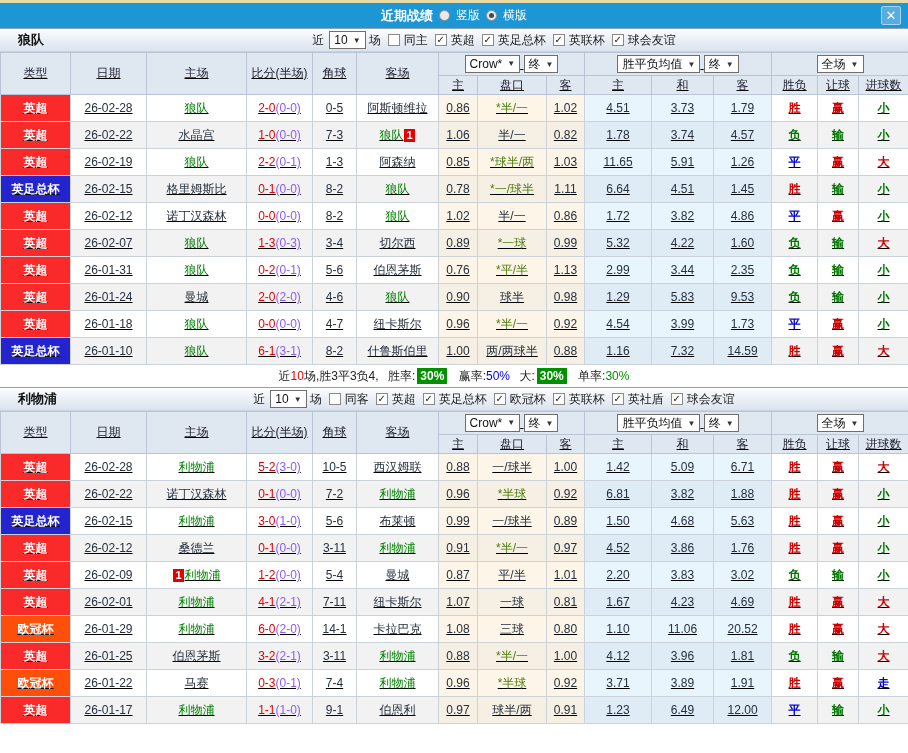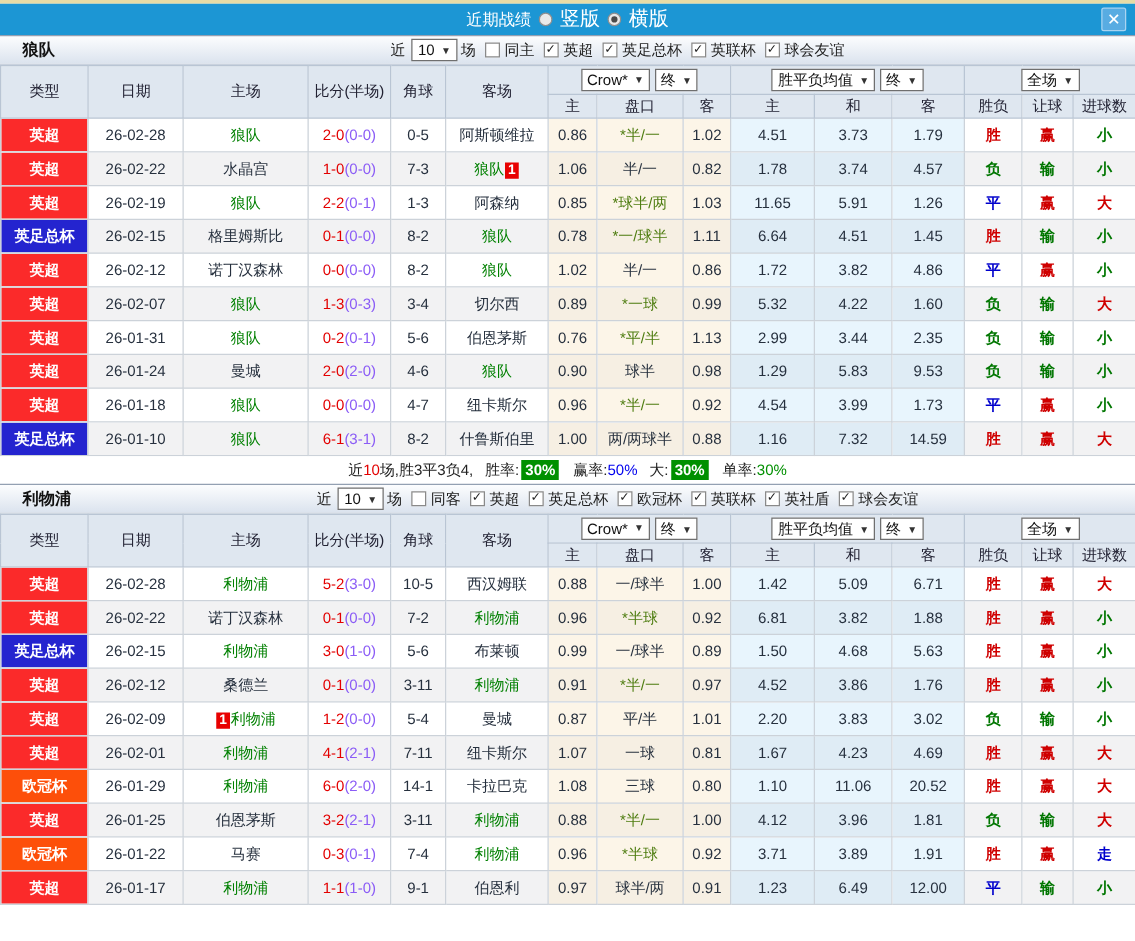--- a/index.html
+++ b/index.html
@@ -3,26 +3,26 @@
 <meta charset="utf-8">
 <style>
   * { box-sizing: border-box; margin: 0; padding: 0; }
   body { font-family: "Liberation Sans", "DejaVu Sans", sans-serif; background:#fff; }
   .win { width: 908px; height: 753px; overflow: hidden; background:#fff; position: relative; }
 
   
   .topline { height: 3px; background:#e8dca6; }
   .titlebar { height: 25px; background:#1c96d4; position: relative;
               display:flex; align-items:center; justify-content:center; gap:6px; }
-  .titlebar .title { color:#fff; font-weight:normal; font-size:13px; }
+  .titlebar .title { color:#fff; font-weight:bold; font-size:13px; }
   .radio { display:inline-block; width:11px; height:11px; border-radius:50%;
            background:#e9e9e9; border:1px solid #8f8f8f; position:relative; cursor:pointer; }
   .radio.checked::after { content:""; position:absolute; left:2px; top:2px; width:5px; height:5px;
            border-radius:50%; background:#4a4a4a; }
-  .radio-label { color:#fff; font-size:16px; }
+  .radio-label { color:#fff; font-size:12px; }
   .close-btn { position:absolute; right:7px; top:3px; width:20px; height:19px; background:#58ace2;
            border:1px solid #a9d4f1; border-radius:2px; color:#fff; font-weight:bold; font-size:13px;
            text-align:center; line-height:17px; cursor:pointer; }
 
   
   .section-bar { height: 24px; display:flex; align-items:center;
            background: linear-gradient(#fcfdfe, #dbe3ee);
            border-top:1px solid #93a0b2; border-bottom:1px solid #c9d2de; }
   .team-name { width: 150px; padding-left:18px; font-weight:bold; font-size:13px; color:#111; }
   .filters { flex:1; display:flex; align-items:center; justify-content:center; gap:3px;
@@ -30,21 +30,21 @@
   .filters .gap-r { margin-right:2px; }
   .spacer { width: 70px; }
   .sel { display:inline-flex; align-items:center; gap:5px; background:#fff; border:1px solid #6f6f6f;
            height:18px; padding:0 4px; font-size:12px; color:#111; cursor:pointer; white-space:nowrap; }
   .sel .arr { font-size:8px; color:#333; }
   .cb { display:inline-block; width:12px; height:12px; background:#fff; border:1px solid #8a8a8a;
            text-align:center; cursor:pointer; margin:0 1px 0 4px; vertical-align:-2px; }
   .cb .cbk { display:block; font-size:10px; line-height:10px; font-weight:bold; color:#222; }
 
   
-  table { width:908px; border-collapse:collapse; table-layout:fixed; }
+  table { width:908px; border-collapse:collapse; table-layout:fixed;text-decoration:underline; }
   td, th { border:1px solid #ccd2d9; text-align:center; font-size:12px; color:#26303e;
            white-space:nowrap; overflow:hidden; padding:0; }
   thead td, thead th { background:#dfe7f0; border-color:#b9c5d4; color:#223; font-weight:normal; }
   thead tr.hrow-a td { height:23px; }
   thead tr.hrow-b td { height:19px; }
   tbody td { height:27px; }
   tbody tr.even { background:#f2f2f3; }
   td.hcp  { background: rgba(250,236,214,0.55); }
   td.mean { background: rgba(190,225,248,0.35); }
 

